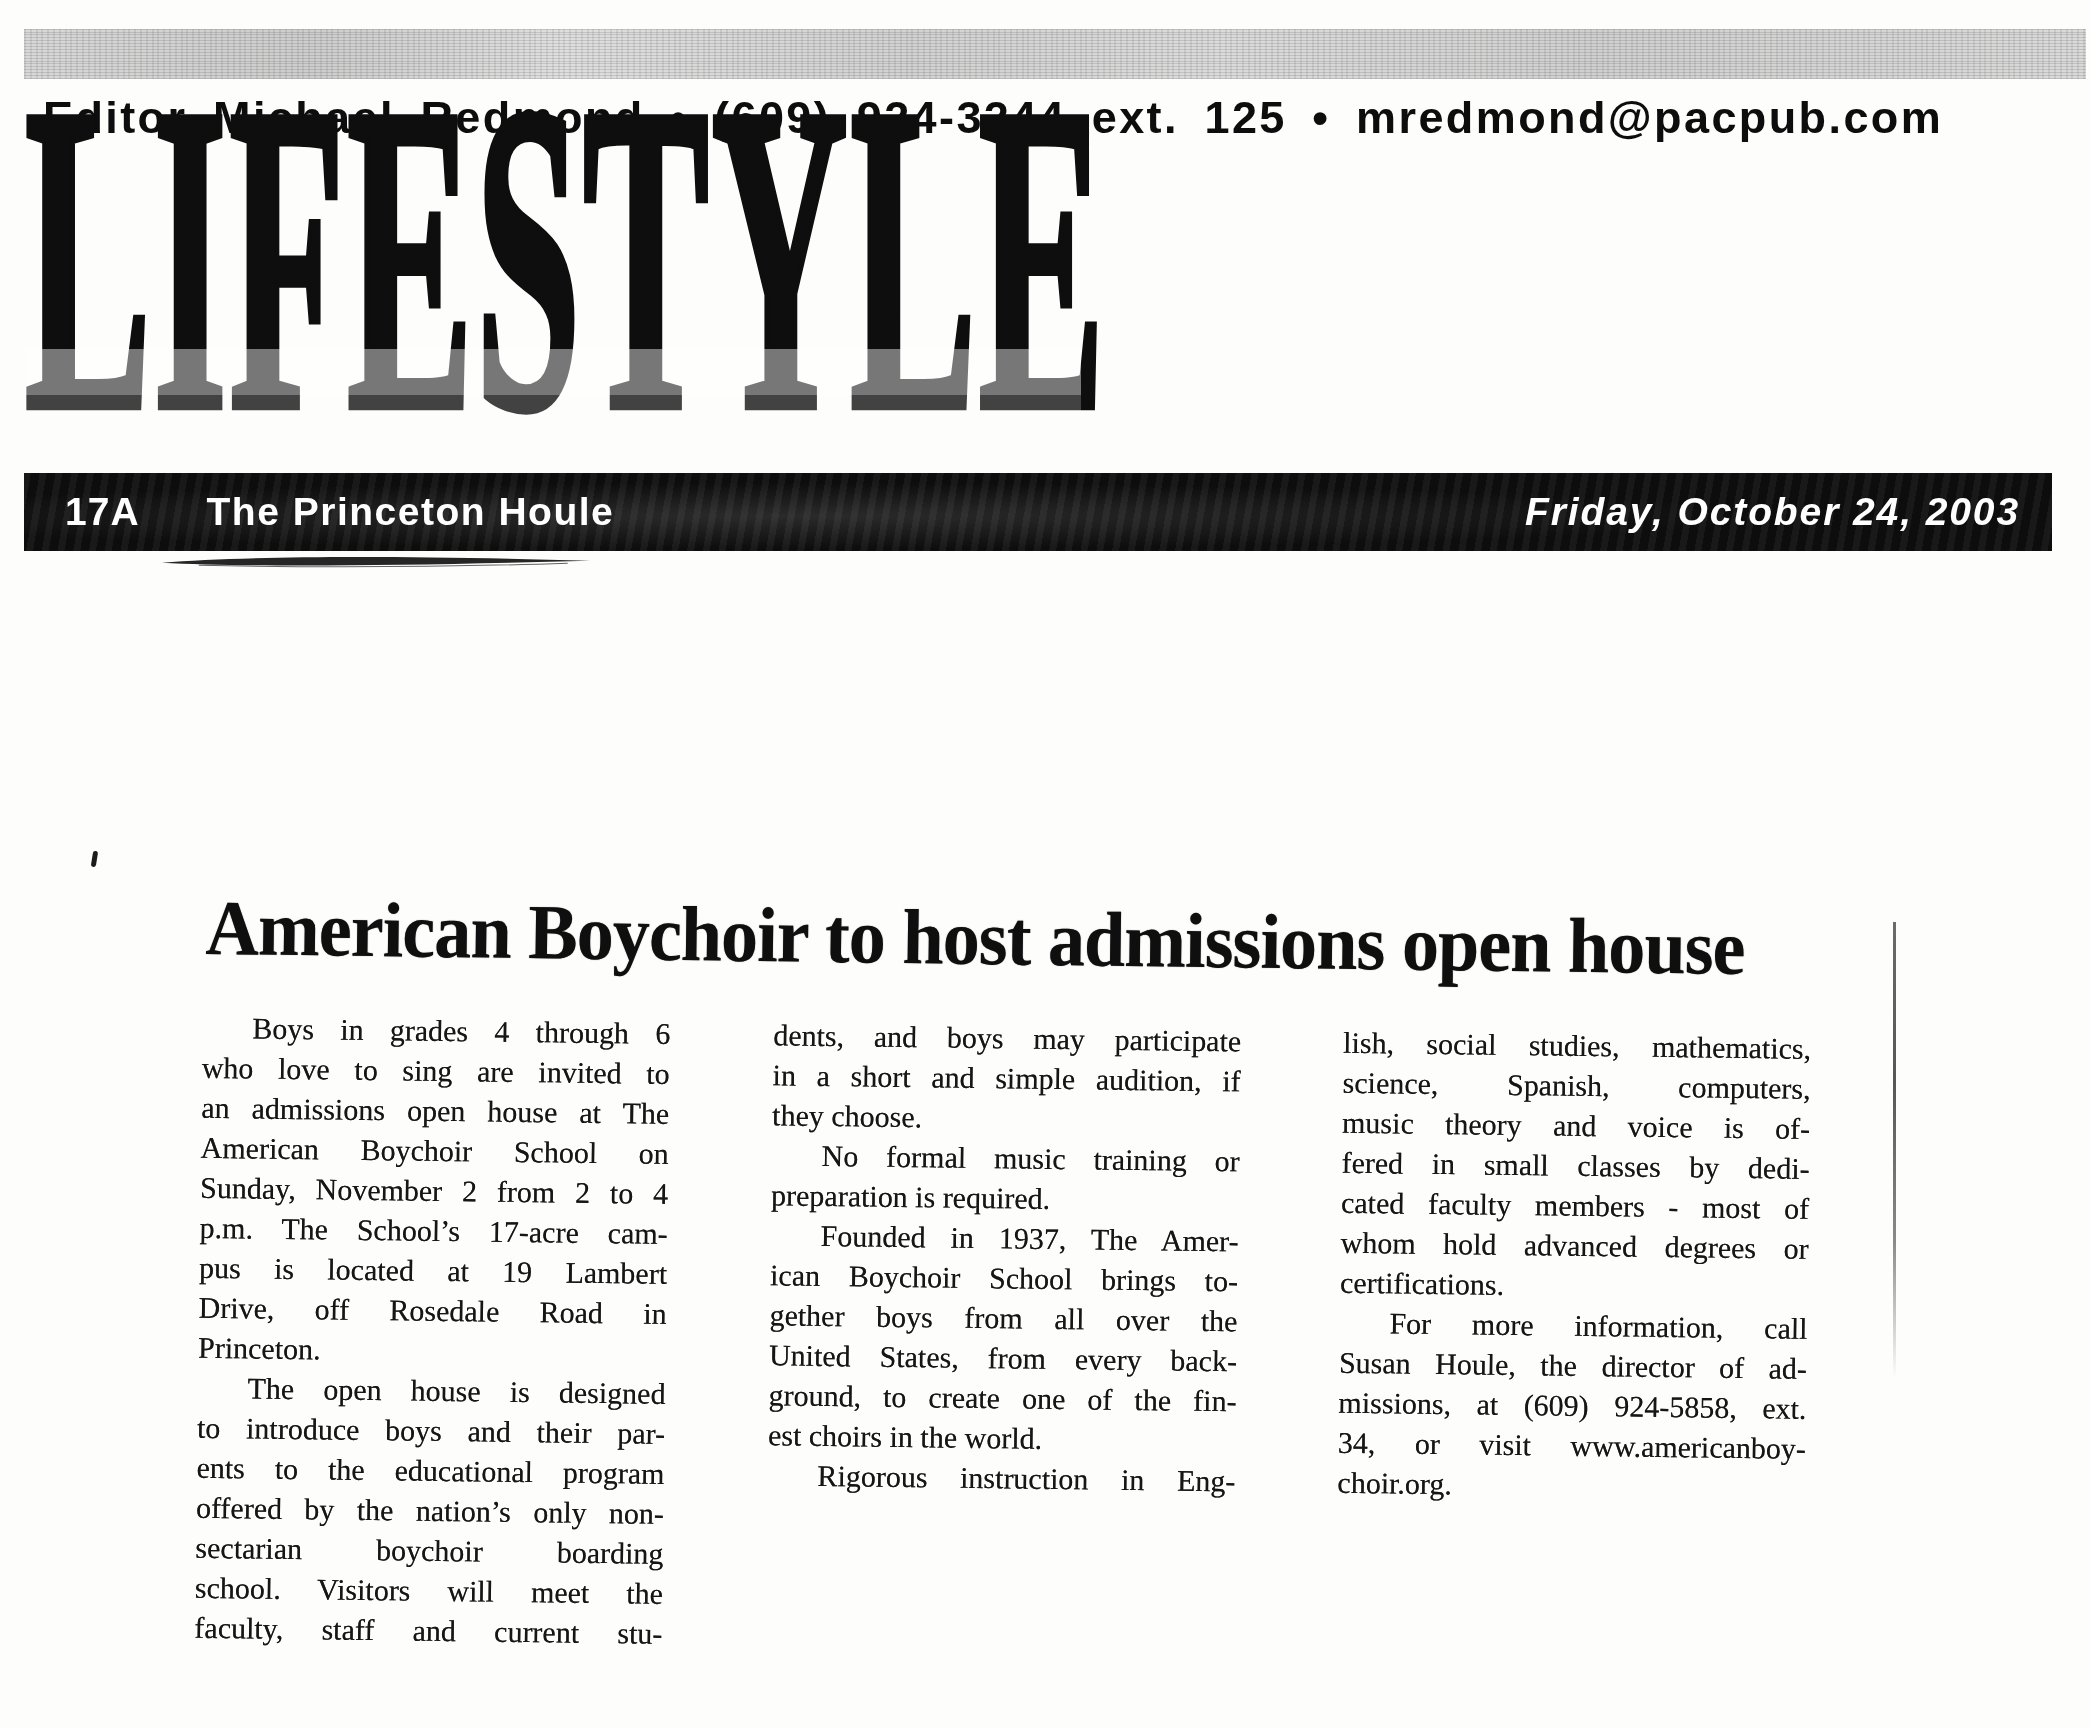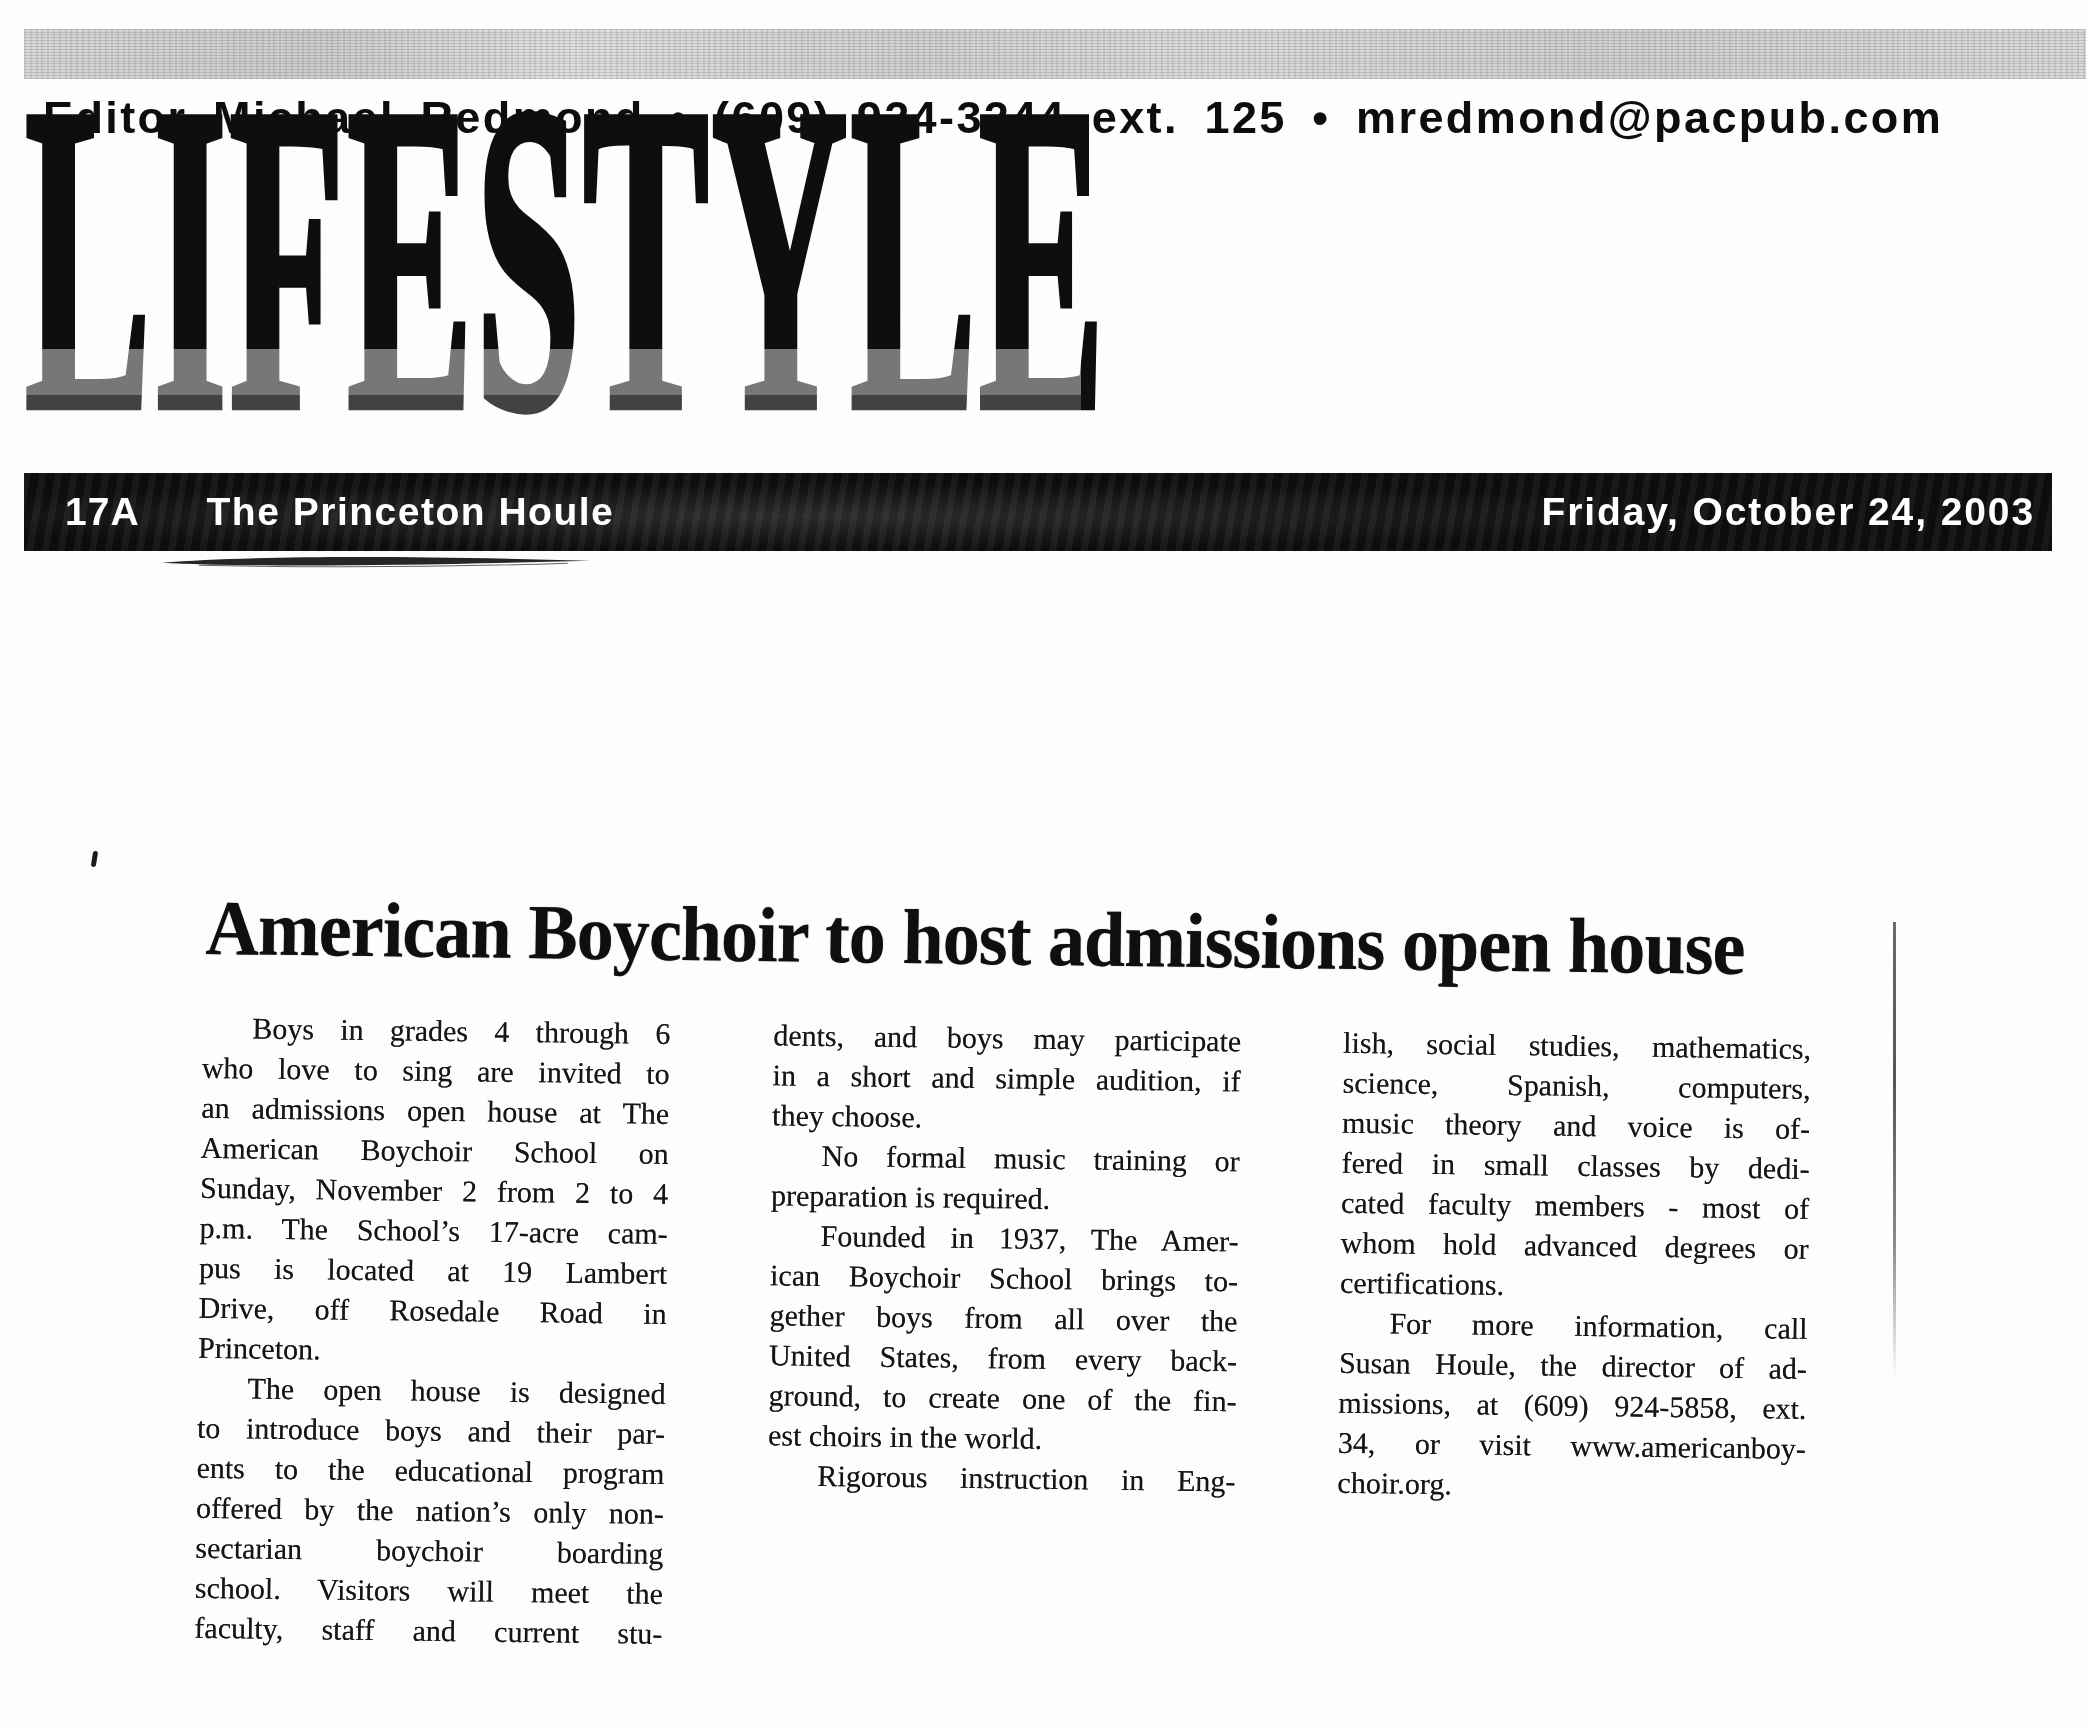--- a/index.html
+++ b/index.html
@@ -43,21 +43,21 @@
     position:absolute; left:24px; top:473px; width:2028px; height:78px;
     background:var(--bar,#0d0d0d); color:#fff;
     display:flex; align-items:center;
     font-family:"Liberation Sans", sans-serif; font-weight:700; font-size:39px;
     background-image:
       radial-gradient(ellipse at 38% 55%, rgba(255,255,255,.12), rgba(255,255,255,0) 55%),
       repeating-linear-gradient(100deg, rgba(255,255,255,.05) 0 6.8px, rgba(255,255,255,0) 6.8px 15.5px);
   }
   .info-bar .page-num{margin-left:41px; letter-spacing:1px;}
   .info-bar .pub{margin-left:67px; letter-spacing:1.5px;}
-  .info-bar .date{margin-left:auto; margin-right:17px; letter-spacing:1.9px;}
+  .info-bar .date{margin-left:auto; margin-right:32px; letter-spacing:1.9px;font-style:italic;}
   .ink-smudge{position:absolute; left:160px; top:553px; width:432px; height:17.5px;}
   .scan-speck{
     position:absolute; left:92px; top:851px; width:4.9px; height:15.5px;
     background:#1c1c1c; border-radius:2.9px; transform:rotate(9deg);
   }
   .column-rule{
     position:absolute; left:1893px; top:922px; width:2.9px; height:456px;
     background:linear-gradient(#6b6b6b 0%, #565656 35%, #8a8a8a 70%, rgba(140,140,140,0) 100%);
   }
   .article{

